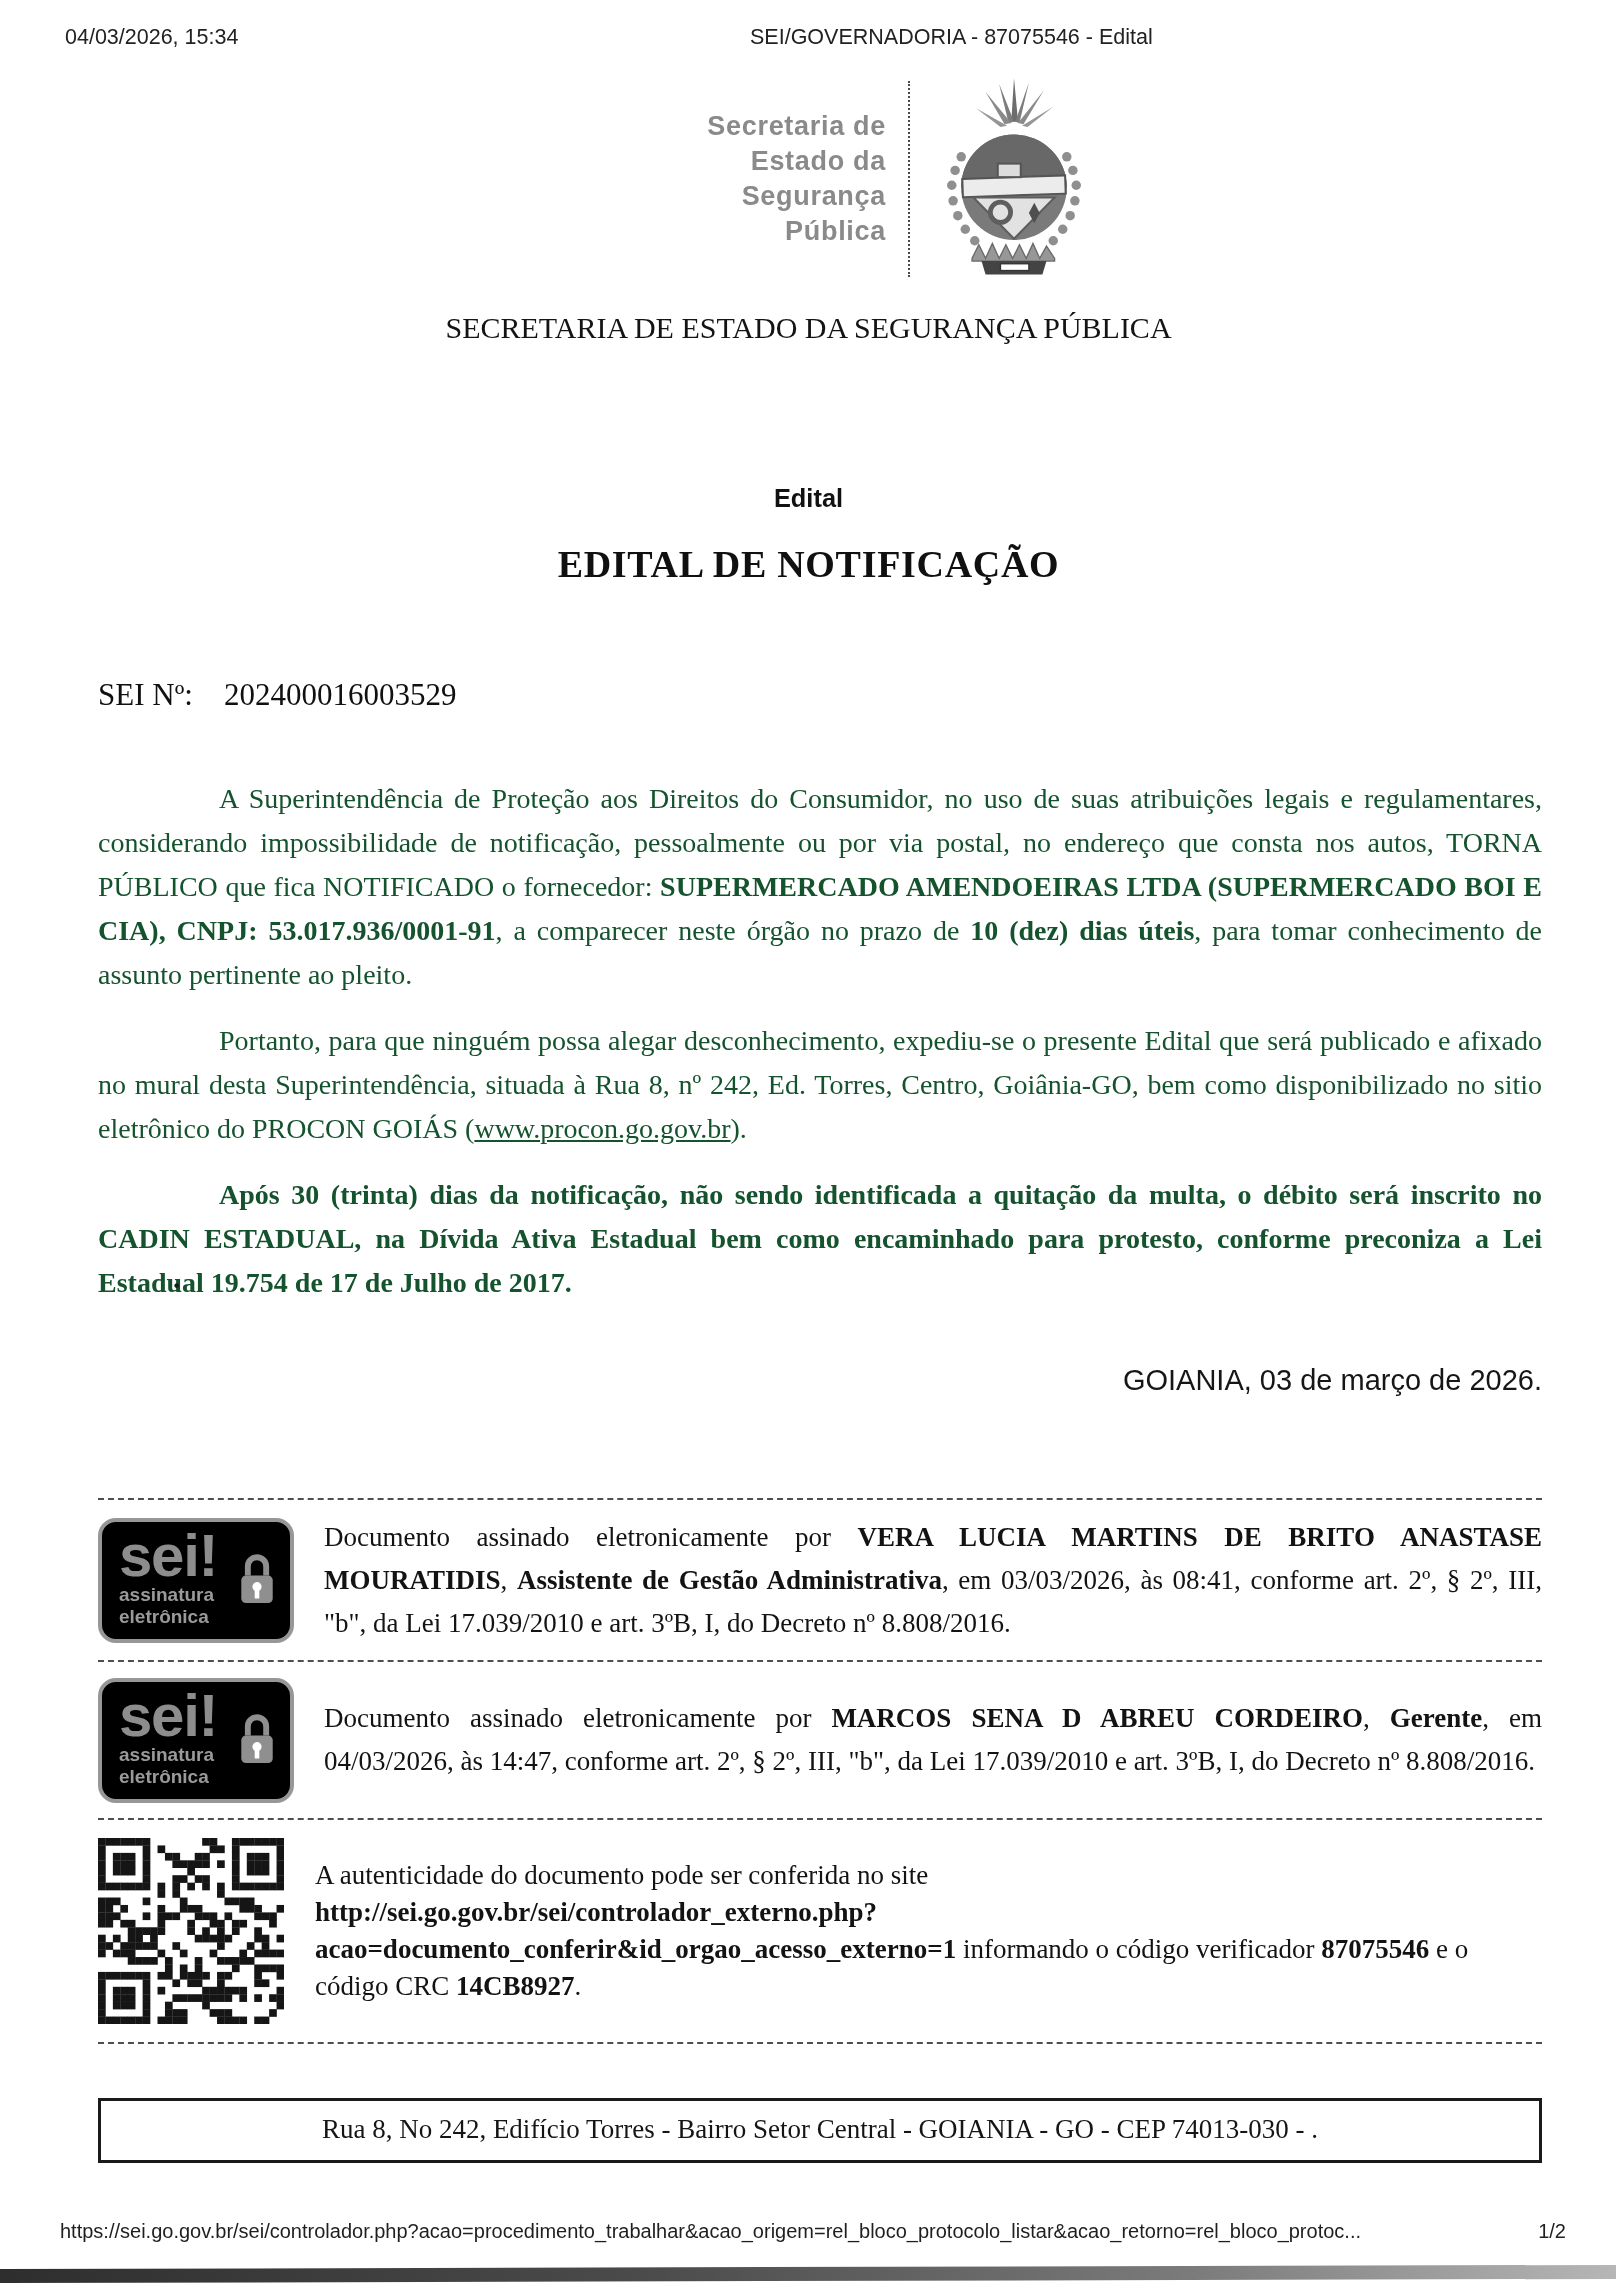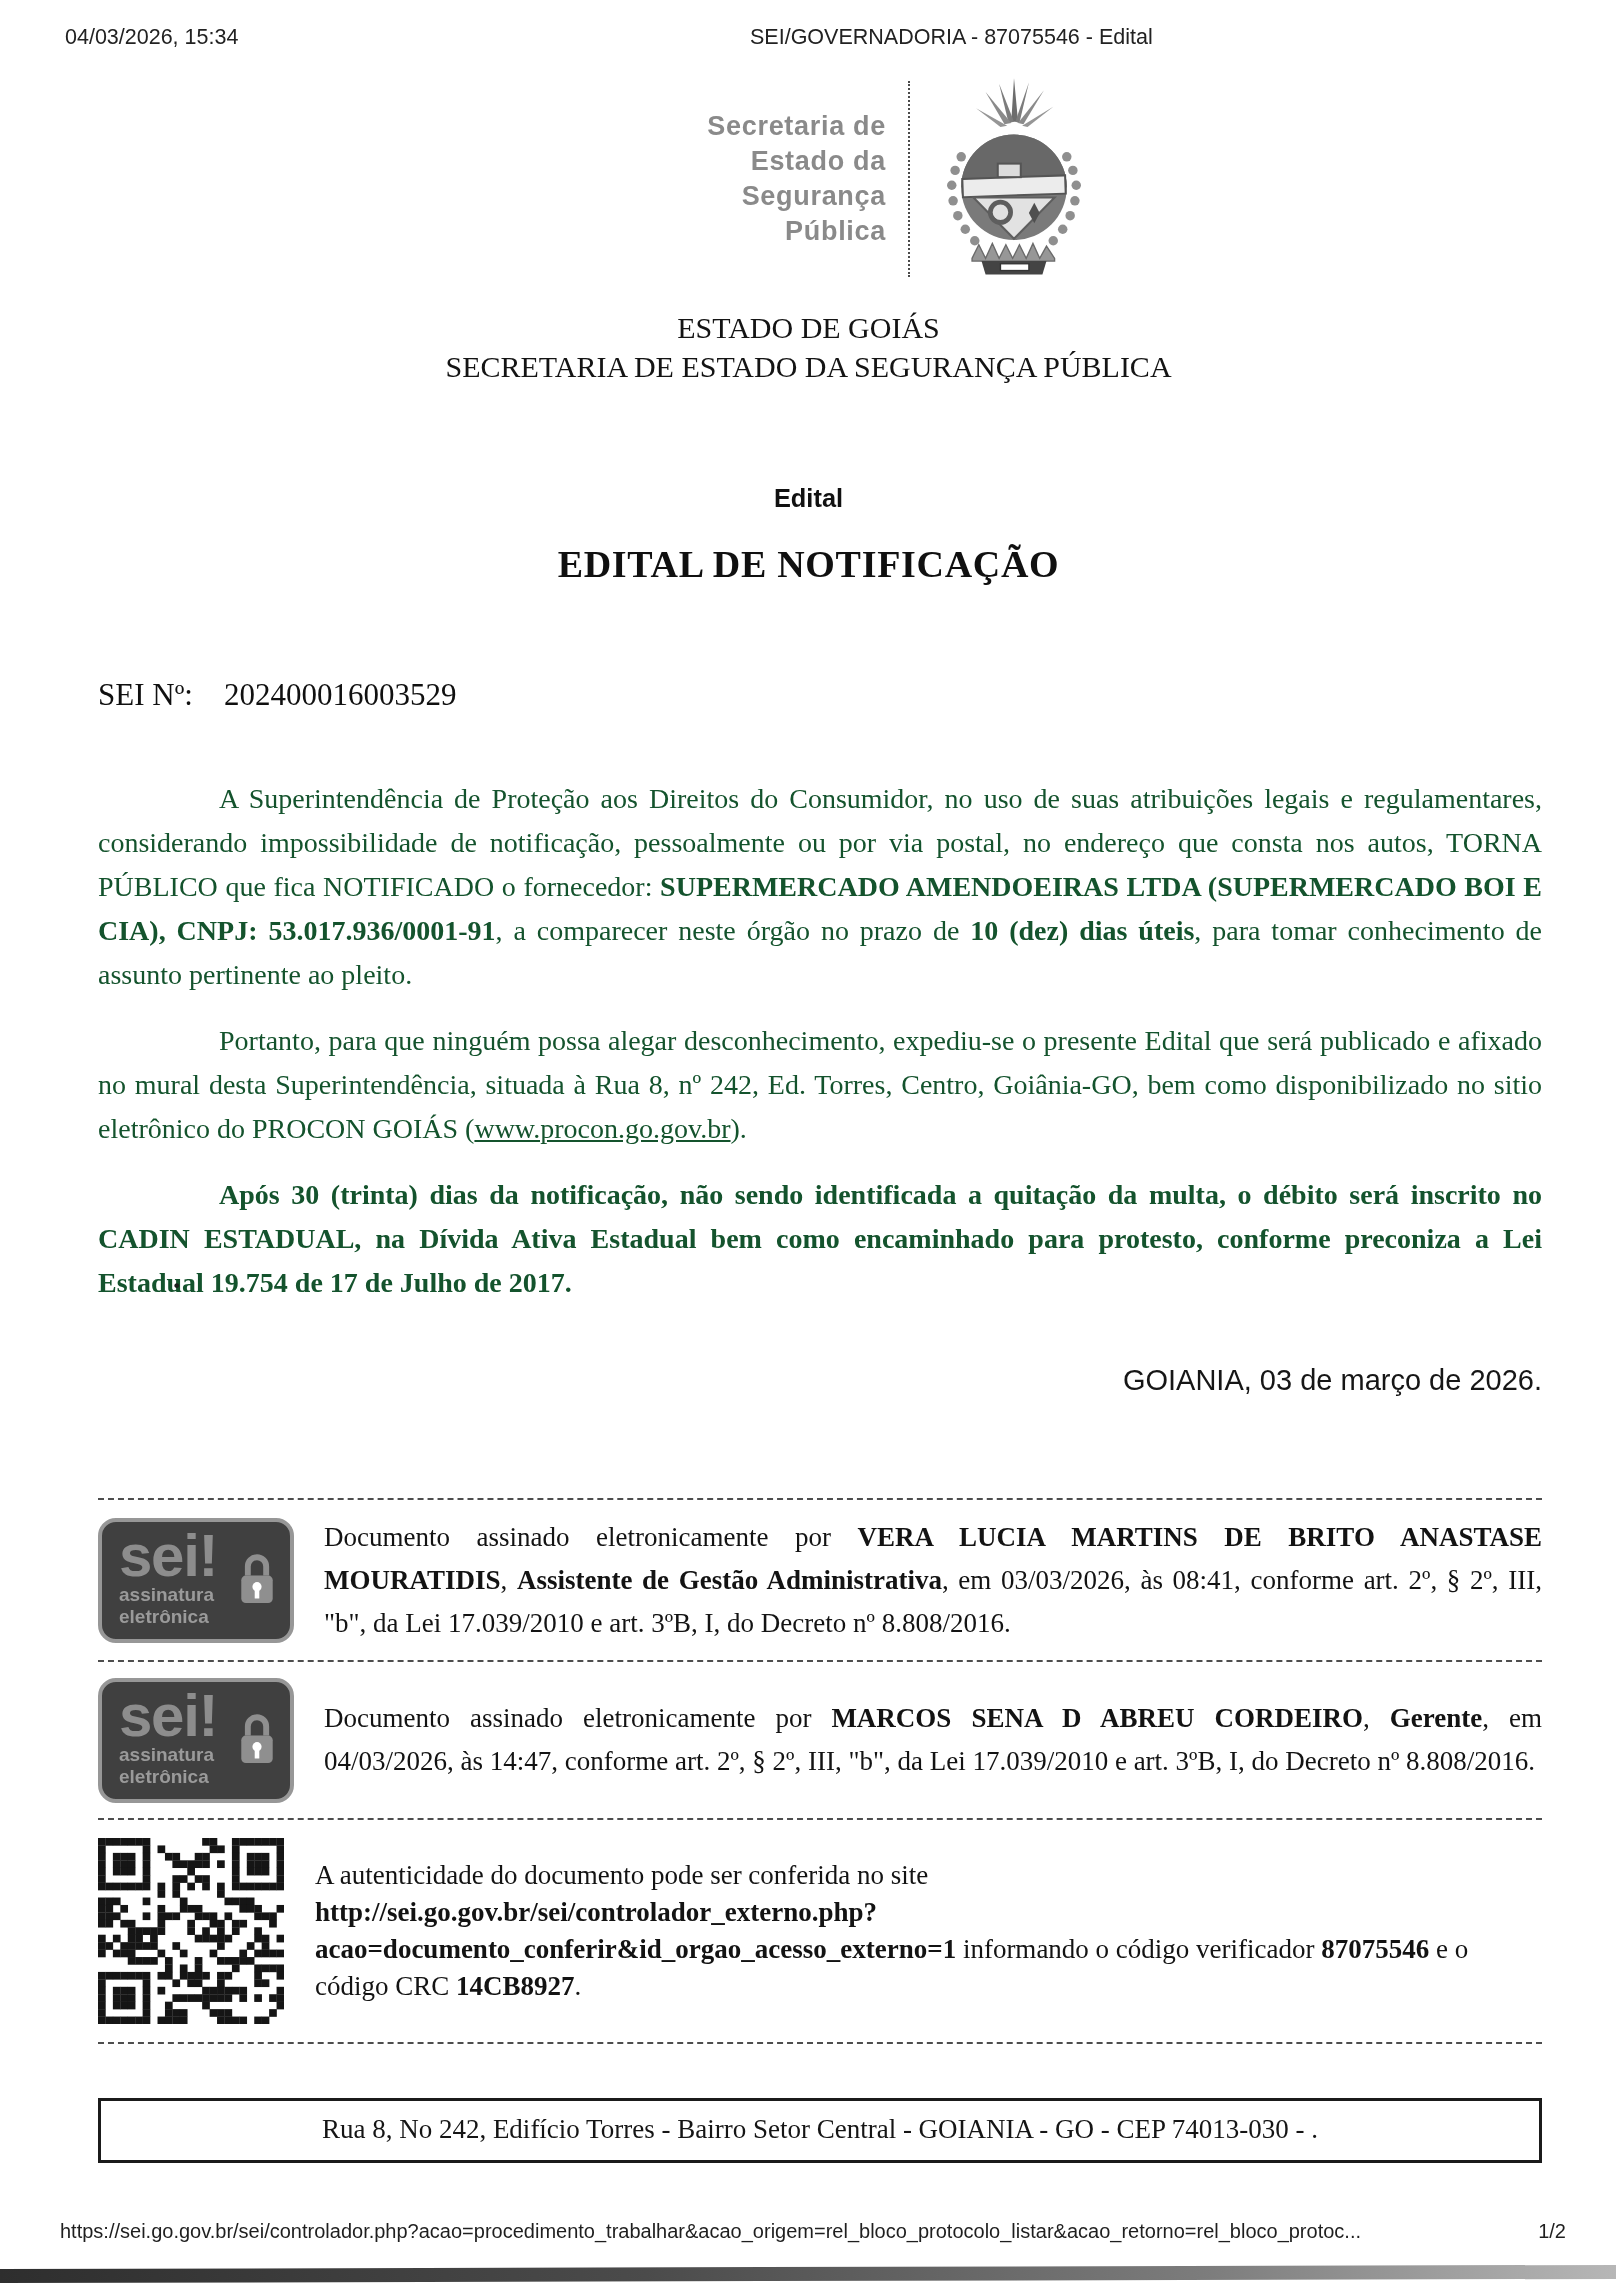--- a/index.html
+++ b/index.html
@@ -33,21 +33,21 @@
   .stray{left:173px; top:1261px; font-size:30px; font-weight:bold;}
   .date-line{left:98px; width:1444px; top:1364px; text-align:right; font-family:"Liberation Sans", sans-serif; font-size:29px; color:#161616;}
   
   .sig-section{left:98px; width:1444px; top:1498px; border-top:2px dashed #4e4e4e;}
   .sig-block{display:flex; align-items:center; gap:30px; padding:15.6px 0; border-bottom:2px dashed #4e4e4e;}
   .sig-text{flex:1; font-size:27px; line-height:43px; text-align:justify; color:#131313;}
   .verify-block{display:flex; align-items:center; gap:31px; padding:18px 0; border-bottom:2px dashed #4e4e4e;}
   .verify-text{flex:1; font-size:27px; line-height:37px; color:#131313; overflow-wrap:anywhere;}
   
   .sei-badge{position:relative; flex:0 0 auto; width:196px; height:125px; border:4.6px solid #979797; border-radius:18px;
-    box-sizing:border-box; padding:6.5px 0 0 17px; font-family:"Liberation Sans", sans-serif; color:#8d8d8d; background:#404040;}
+    box-sizing:border-box; padding:6.5px 0 0 17px; font-family:"Liberation Sans", sans-serif; color:#8d8d8d; background:#000000;}
   .sei-brand{font-size:60px; font-weight:bold; line-height:56px; letter-spacing:-1.3px;}
   .sei-sub{font-size:19px; line-height:21.5px; font-weight:bold; color:#9a9a9a;}
   .lock-icon{position:absolute; right:13px; top:30px; width:40px; height:55px;}
   .qr{flex:0 0 auto; width:186px; height:186px;}
   
   .cartorio{left:98px; width:1444px; top:2098px; box-sizing:border-box; border:3.3px solid #1b1b1b; text-align:center; padding:9px 6.5px 11.7px;}
   .cartorio-title{font-size:29px; line-height:40px; color:#111;}
   .cartorio-address{font-size:27px; line-height:38px; color:#151515;}
   
   .print-footer{left:60px; right:51px; top:2220px; display:flex; justify-content:space-between;
@@ -111,21 +111,20 @@
       <polygon points="150,186 158,201 150,216 142,201" fill="#4f4f4f"></polygon>
 
       <polygon fill="#979797" stroke="#6a6a6a" stroke-width="2" points="58,268 68,248 78,268 88,246 98,268 108,248 118,268 128,248 138,268 148,246 158,268 168,250 180,268 180,272 58,272"></polygon>
 
       <polygon points="72,272 168,272 162,292 78,292" fill="#444444"></polygon>
       <rect x="100" y="276" width="42" height="10" fill="#ffffff" stroke="#333" stroke-width="2"></rect>
     </svg>
   </div>
 
   <div class="abs org">
-    <div>ESTADO DE GOIÁS</div>
     <div>SECRETARIA DE ESTADO DA SEGURANÇA PÚBLICA</div>
   </div>
 
   <div class="abs kind">Edital</div>
   <div class="abs doc-title">EDITAL DE NOTIFICAÇÃO</div>
 
   <div class="abs sei-line">
     <span>SEI Nº:</span><span class="num">202400016003529</span>
   </div>
 

